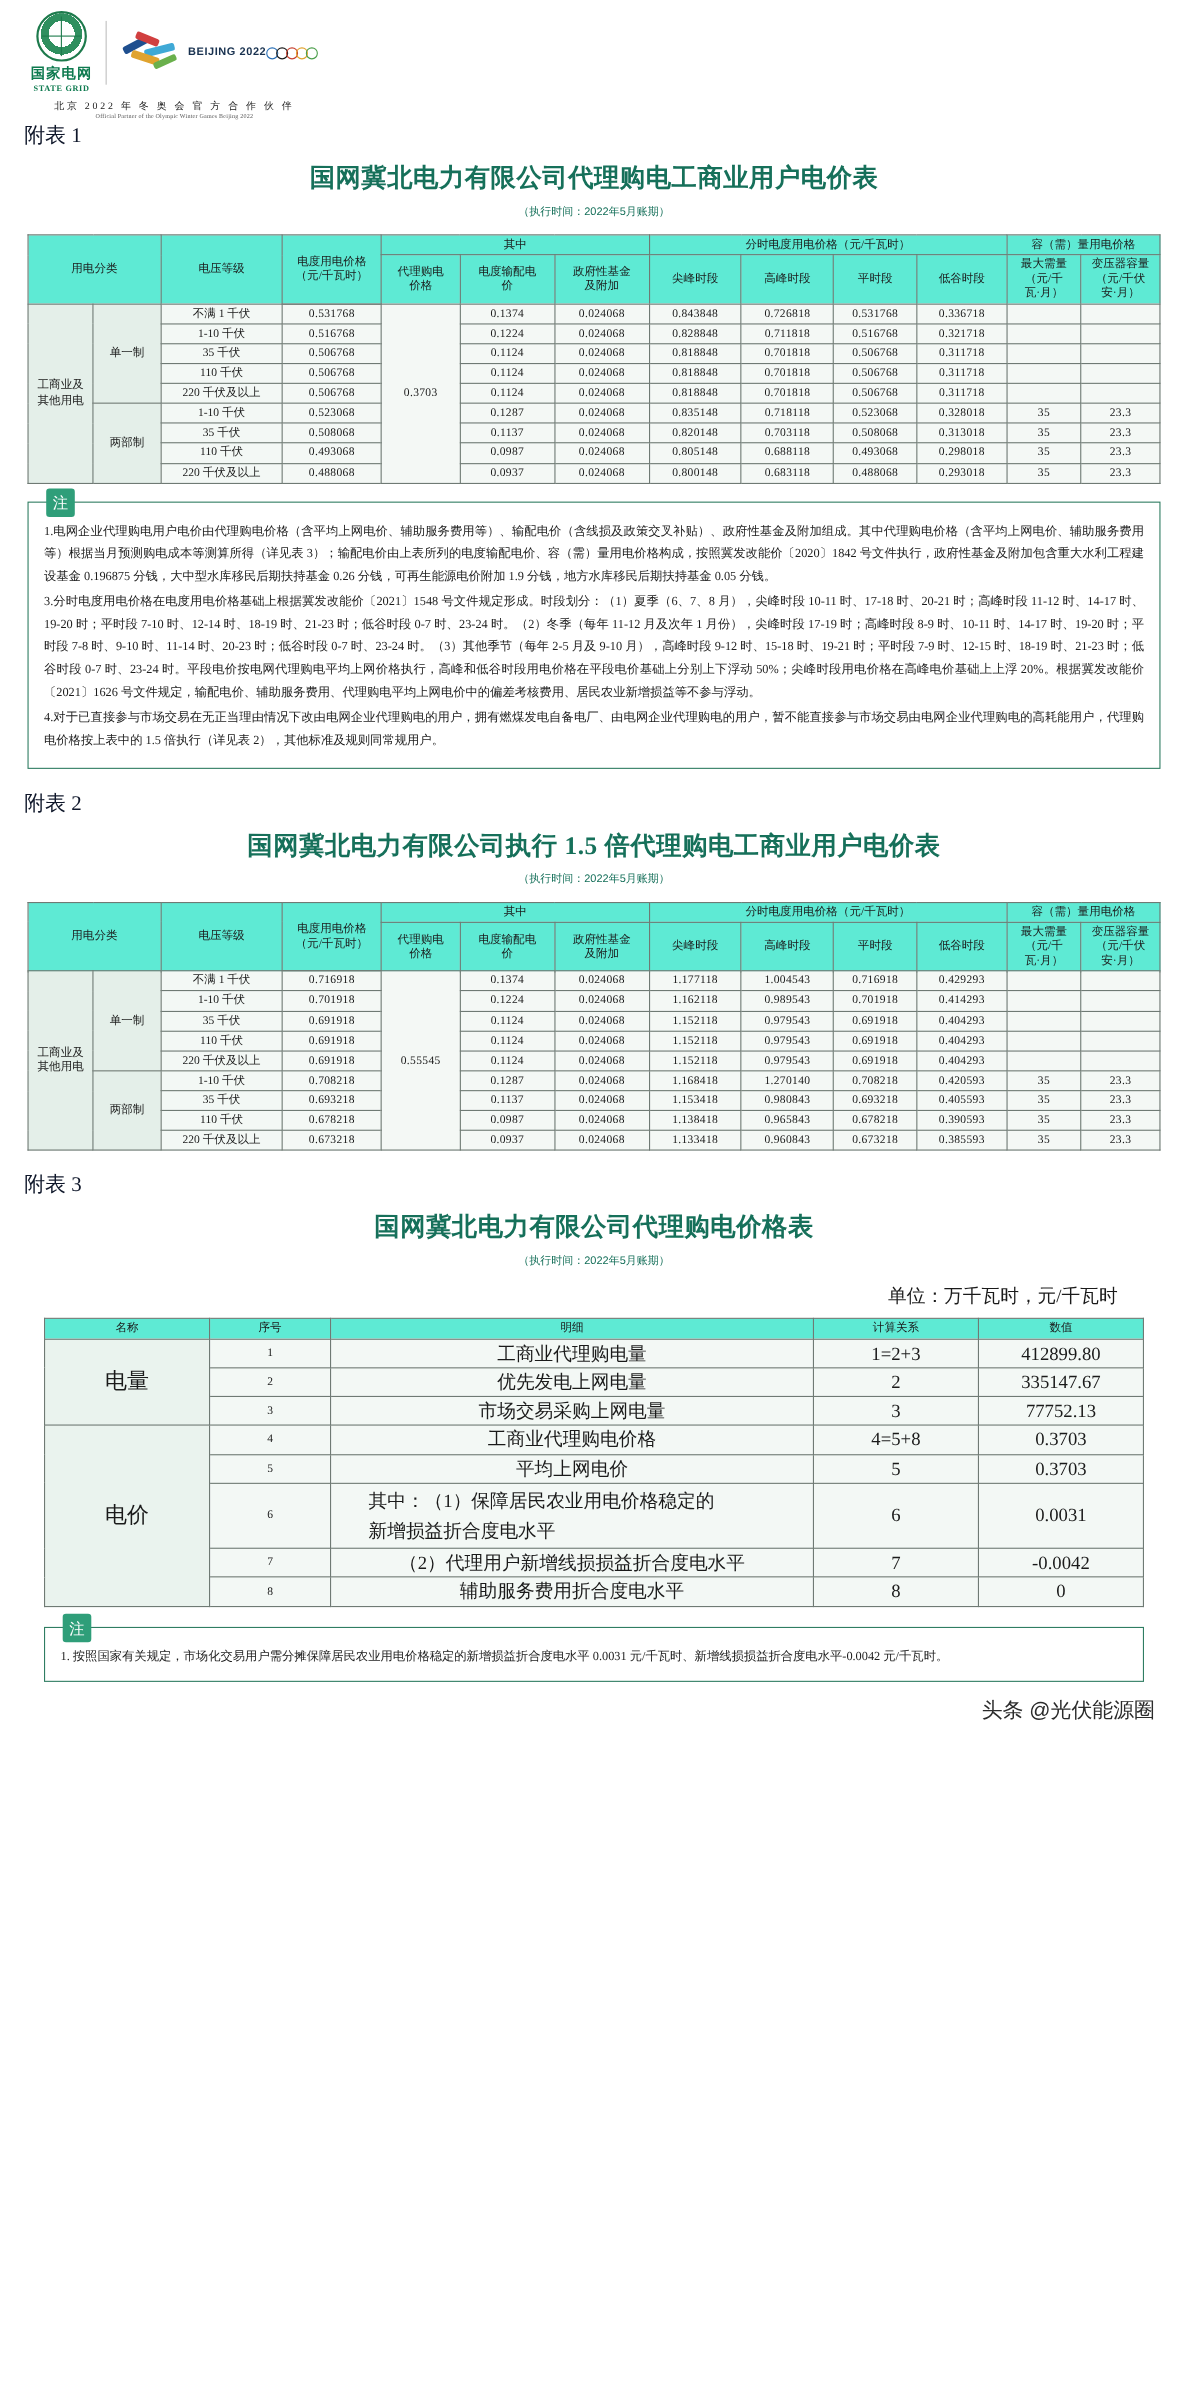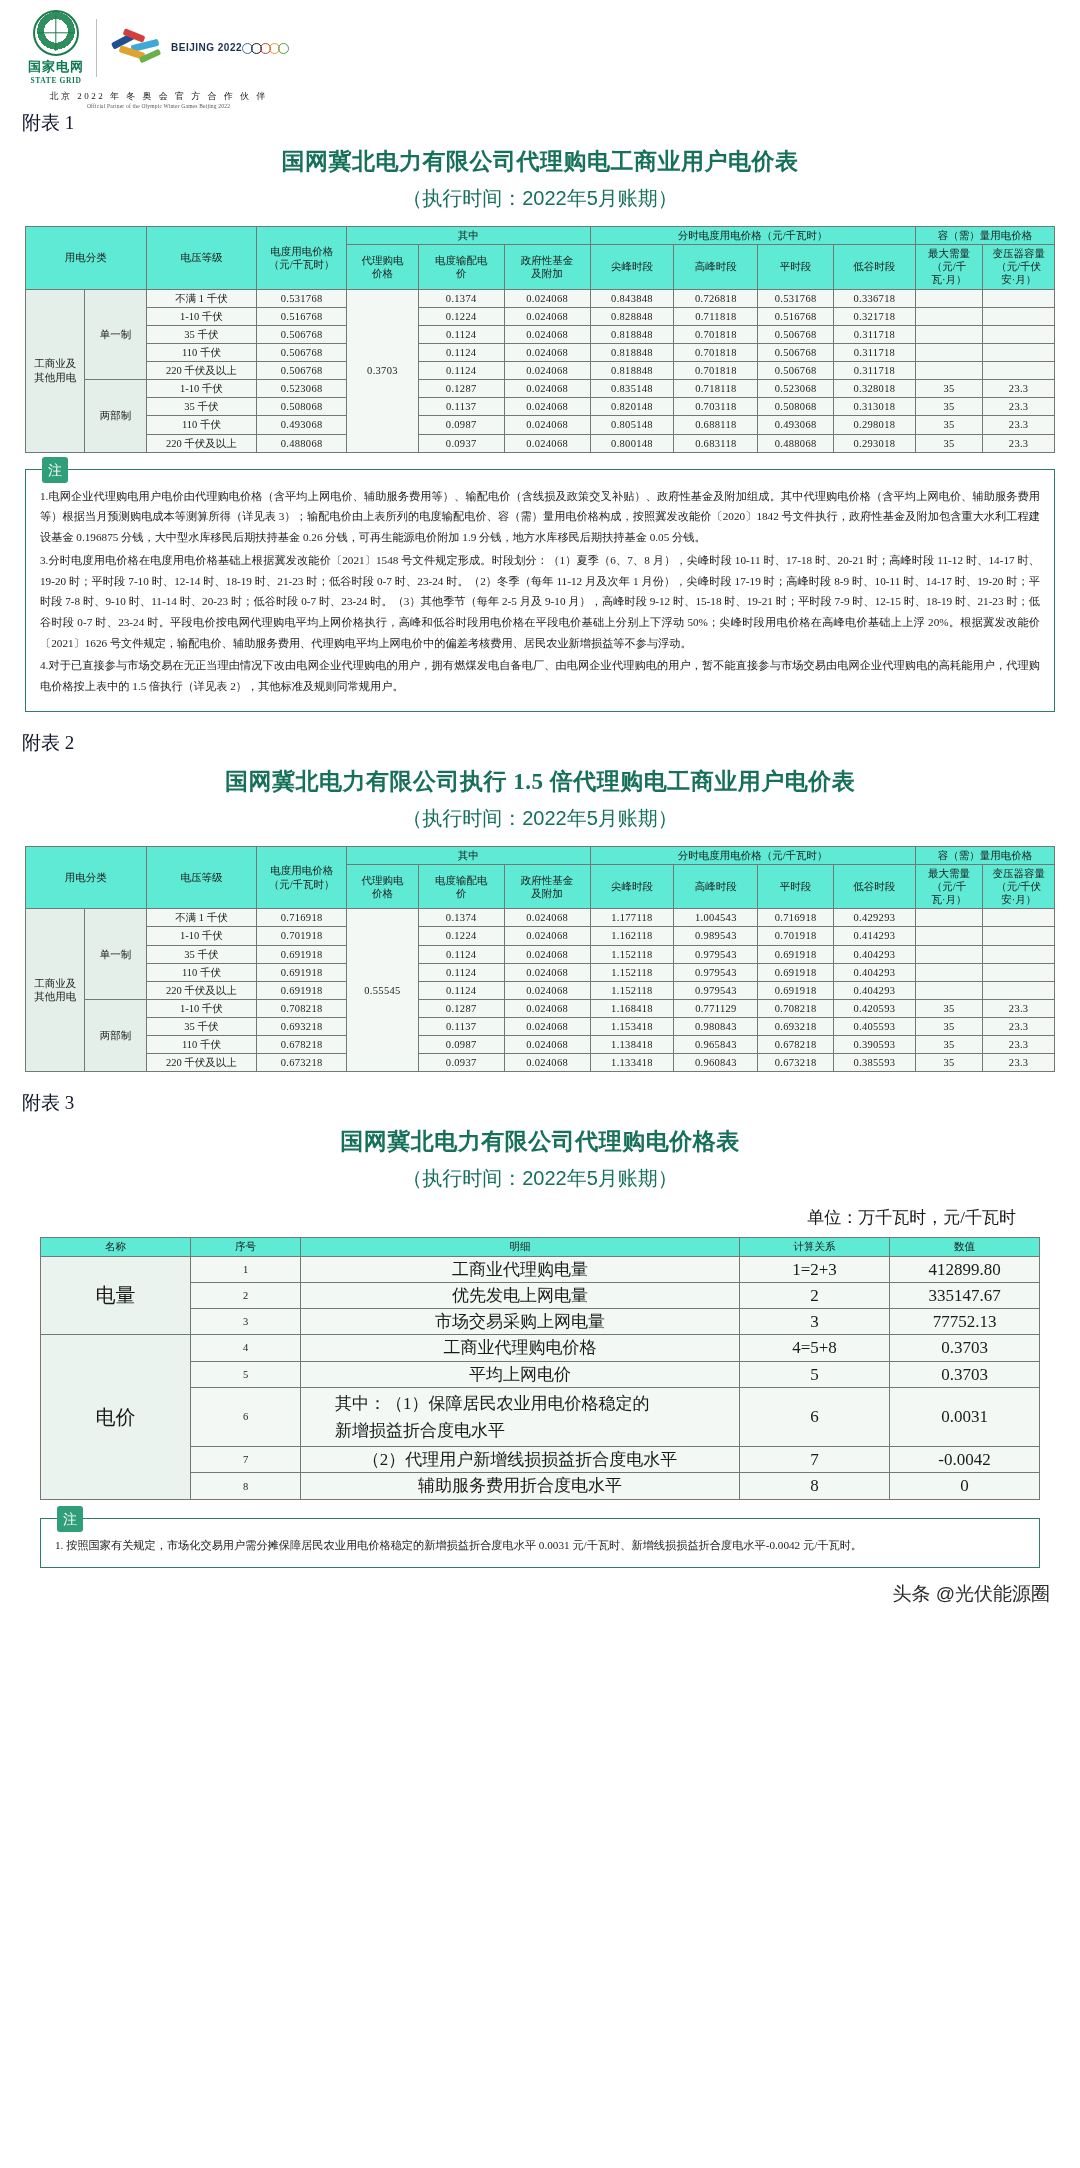--- a/index.html
+++ b/index.html
@@ -46,21 +46,21 @@
   .rings span:nth-child(4){ border-color:#e0a32e; margin-left:-3px; }
   .rings span:nth-child(5){ border-color:#4a9e4a; margin-left:-3px; }
   .partner-cn { font-size: 9px; color:#222; letter-spacing:2.5px; margin-top:5px; }
   .partner-en { font-size: 5.5px; color:#555; letter-spacing:.2px; }
 
   
   .attach-label { font-size: 19px; margin: 18px 0 10px 22px; color:#0f172a; }
   .doc-title { text-align:center; font-family:Liberation Serif, serif;
      font-weight:700; font-size:23px; color:#16705a; letter-spacing:.5px; }
   .doc-sub { text-align:center; font-family:"Liberation Sans", sans-serif;
-     font-size:20px; color:#16705a; margin-top:8px; margin-bottom:14px; }
+     font-size:10px; color:#16705a; margin-top:8px; margin-bottom:14px; }
   .unit-line { text-align:right; padding-right:64px; font-size:17px; margin: 6px 0 8px 0; }
 
   
   table.grid { border-collapse: collapse; margin: 0 auto; background:#f2f7f4; }
   table.grid th, table.grid td {
     border: 1px solid #6f7a74;
     font-size: 10.5px;
     text-align: center;
     vertical-align: middle;
     padding: 2px 2px;
@@ -427,21 +427,21 @@
           <td class="num"></td>
           <td class="num"></td>
         </tr>
         <tr>
           <td class="sys" rowspan="4" style="width:60px">两部制</td>
           <td>1-10 千伏</td>
           <td class="num">0.708218</td>
           <td class="num">0.1287</td>
           <td class="num">0.024068</td>
           <td class="num">1.168418</td>
-          <td class="num">0.771129</td>
+          <td class="num">1.270140</td>
           <td class="num">0.708218</td>
           <td class="num">0.420593</td>
           <td class="num">35</td>
           <td class="num">23.3</td>
         </tr>
         <tr>
           <td>35 千伏</td>
           <td class="num">0.693218</td>
           <td class="num">0.1137</td>
           <td class="num">0.024068</td>

